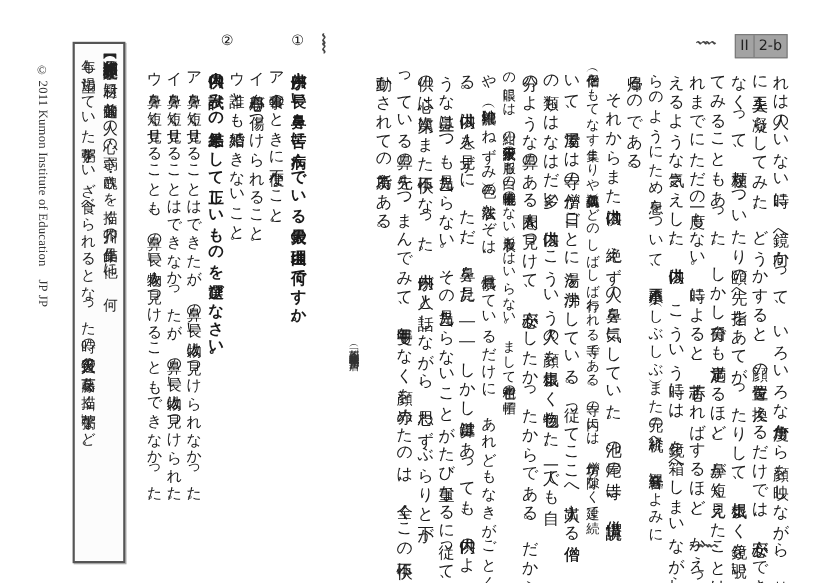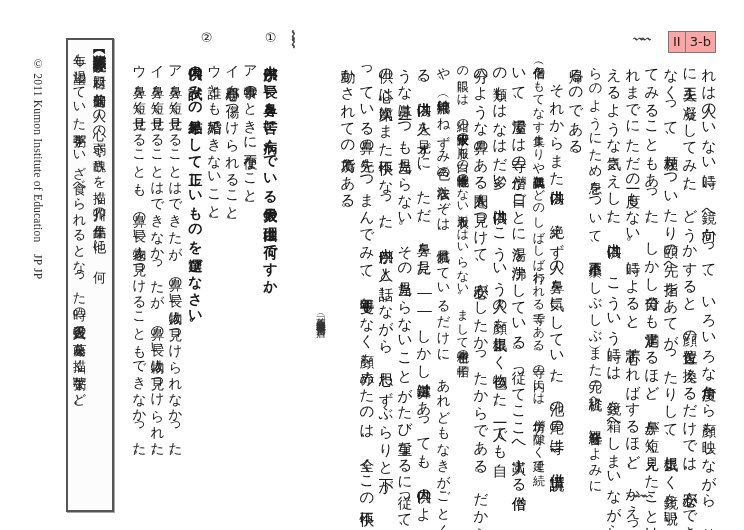--- a/index.html
+++ b/index.html
@@ -2,21 +2,21 @@
 <html><head>
   <meta charset="utf-8">
   <style>
     html, body { margin:0; padding:0; }
     body {
       width:744px; height:530px; background:#ffffff; position:relative; overflow:hidden;
       font-family:"DejaVu Serif", serif; color:#1a1a1a;
     }
     .page-badge {
       position:absolute; left:668px; top:31px; height:20px;
-      display:flex; border:1px solid #777; background:#fca5a5;
+      display:flex; border:1px solid #777; background:#a3a3a3;
       font-family:"DejaVu Sans", sans-serif; font-size:13px; color:#222;
     }
     .page-badge span { padding:0 4px; line-height:20px; }
     .page-badge span:first-child { border-right:1px solid #777; }
     .wavy {
       position:absolute; font-size:10px; color:#444; letter-spacing:-2px;
       font-family:"DejaVu Sans", sans-serif;
     }
     .wavy-top { left:633px; top:30px; }
     .wavy-bottom { left:627px; top:487px; }
@@ -61,21 +61,21 @@
     .copyright {
       position:absolute; left:30px; top:58px; writing-mode:vertical-rl;
       font-family:"Liberation Serif", serif; font-size:11.5px; color:#333; letter-spacing:0.2px;
     }
   </style>
 </head>
 <body>
 
 <div class="page-badge">
   <span>II</span>
-  <span>3-b</span>
+  <span>2-b</span>
 </div>
 
 <div class="wavy wavy-top">〰〰</div>
 <div class="wavy wavy-bottom">〰〰〰</div>
 
 <div>
   <div class="col passage" style="left:700px;">れは人のいない時に、鏡へ向かって、いろいろな角度から顔を映しながら、熱心</div>
   <div class="col passage" style="left:681px;">に工夫を凝らしてみた。どうかすると、顔の位置を換えるだけでは、安心ができ</div>
   <div class="col passage" style="left:662px;">なくって、頬杖をついたり頤の先へ指をあてがったりして、根気よく鏡を覗い</div>
   <div class="col passage" style="left:643px;">てみることもあった。しかし自分でも満足するほど、鼻が短く見えたことは、こ</div>

